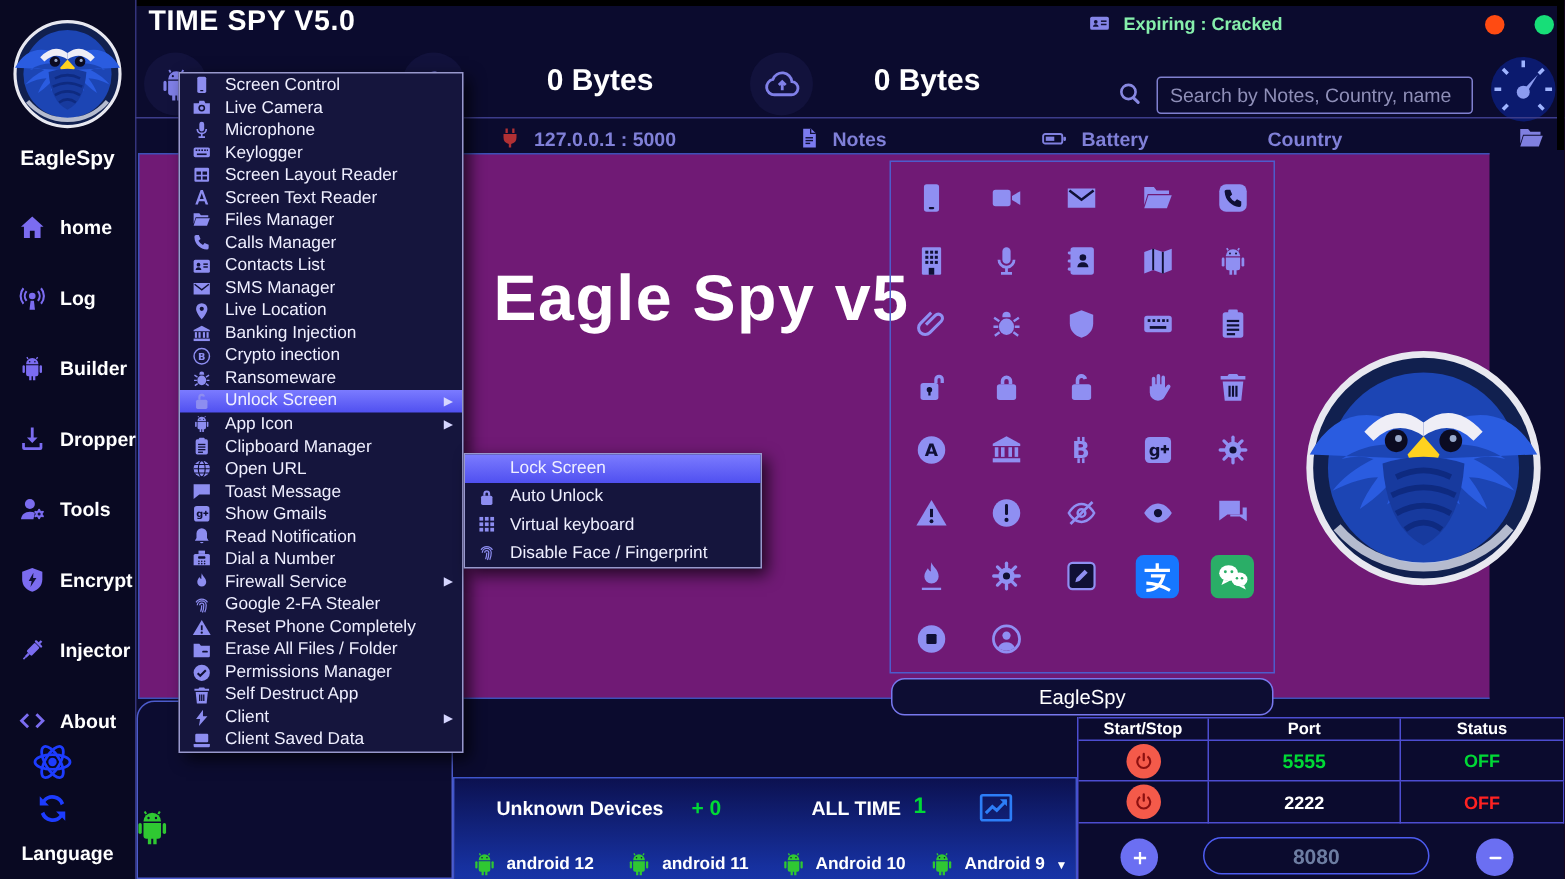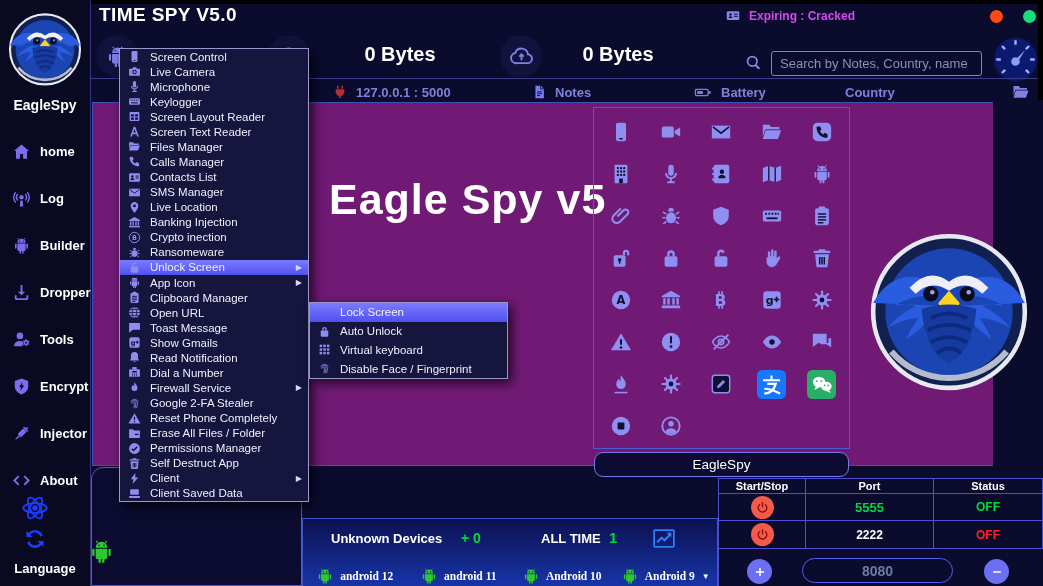--- a/index.html
+++ b/index.html
@@ -16,21 +16,21 @@
   #brand{position:absolute;top:97px;left:0;width:100%;text-align:center;font-size:14px;font-weight:bold;}
   #side-nav{position:absolute;top:136px;left:0;width:100%;display:flex;flex-direction:column;gap:17px;}
   .side-item{display:flex;align-items:center;gap:9px;padding-left:12px;height:30px;cursor:pointer;}
   .side-item .icn{width:19px;height:19px;color:#7b6cf0;flex:none;}
   .side-item .lbl{font-size:13px;font-weight:bold;}
   #atom-btn{position:absolute;left:21px;top:494px;width:28px;height:28px;color:#1d3cff;cursor:pointer;}
   #sync-btn{position:absolute;left:23px;top:527px;width:24px;height:24px;color:#1d3cff;cursor:pointer;}
   #language{position:absolute;top:561px;left:0;width:100%;text-align:center;font-size:13px;font-weight:bold;}
   
   #title{position:absolute;left:99px;top:4px;font-size:19px;font-weight:800;letter-spacing:.4px;}
-  #license{position:absolute;left:724px;top:8px;display:flex;align-items:center;gap:7px;color:#d946ef;font-weight:bold;font-size:12px;}
+  #license{position:absolute;left:724px;top:8px;display:flex;align-items:center;gap:7px;color:#86efac;font-weight:bold;font-size:12px;}
   #license .icn{width:18px;height:15px;color:#8585e8;}
   .windot{position:absolute;top:10px;width:13px;height:13px;border-radius:50%;cursor:pointer;}
   #dot-red{left:990px;background:#ff4b12;}
   #dot-green{left:1023px;background:#17de78;}
   
   .tool-circle{position:absolute;width:42px;height:42px;border-radius:50%;background:#12123c;display:flex;align-items:center;justify-content:center;color:#8080e8;cursor:pointer;}
   .tool-circle .icn{width:25px;height:25px;}
   #tc-android{left:96px;top:35px;}
   #tc-clouddown{left:268px;top:35px;}
   #tc-cloudup{left:500px;top:35px;}
@@ -70,21 +70,21 @@
   #stats .scnt{position:absolute;font-weight:800;color:var(--green);}
   #unknown-label{left:28px;top:12px;}
   #unknown-count{left:158px;top:11px;font-size:14px;}
   #alltime-label{left:238px;top:12px;}
   #alltime-count{left:306px;top:10px;font-size:15px;}
   #chart-icon{position:absolute;left:346px;top:7px;width:30px;height:25px;color:var(--chartblue);cursor:pointer;}
   #dev-groups{position:absolute;left:0;top:44px;right:0;bottom:0;display:flex;}
   .dev-col{flex:1;display:flex;flex-direction:column;align-items:center;gap:4px;position:relative;padding-top:4px;}
   .dev-row{display:flex;align-items:center;gap:6px;cursor:pointer;}
   .dev-row .icn{width:18px;height:18px;color:var(--agreen);}
-  .dev-lbl{font-size:11.5px;font-weight:800;font-family:Liberation Serif, serif;}
+  .dev-lbl{font-size:11.5px;font-weight:800;}
   .caret{font-size:8px;color:#fff;margin-left:1px;}
   .dev-count{color:var(--green);font-weight:800;font-size:13px;}
   .dev-line{position:absolute;bottom:7px;width:72%;height:1px;background:rgba(150,170,230,.55);}
   
   #ports-wrap{position:absolute;left:718px;top:478px;width:325px;height:108px;border-left:1px solid #4d4dd0;box-sizing:border-box;}
   #ports-grid{display:grid;grid-template-columns:87px 128px 109px;grid-template-rows:15px 27px 28px;border-top:1px solid #4d4dd0;}
   .pcell{border-right:1px solid #4d4dd0;border-bottom:1px solid #4d4dd0;display:flex;align-items:center;justify-content:center;font-weight:800;}
   .phead{font-size:11px;}
   .power{width:23px;height:23px;border-radius:50%;background:#f45a4a;color:#8d1010;display:flex;align-items:center;justify-content:center;cursor:pointer;}
   .power .icn{width:15px;height:15px;}

